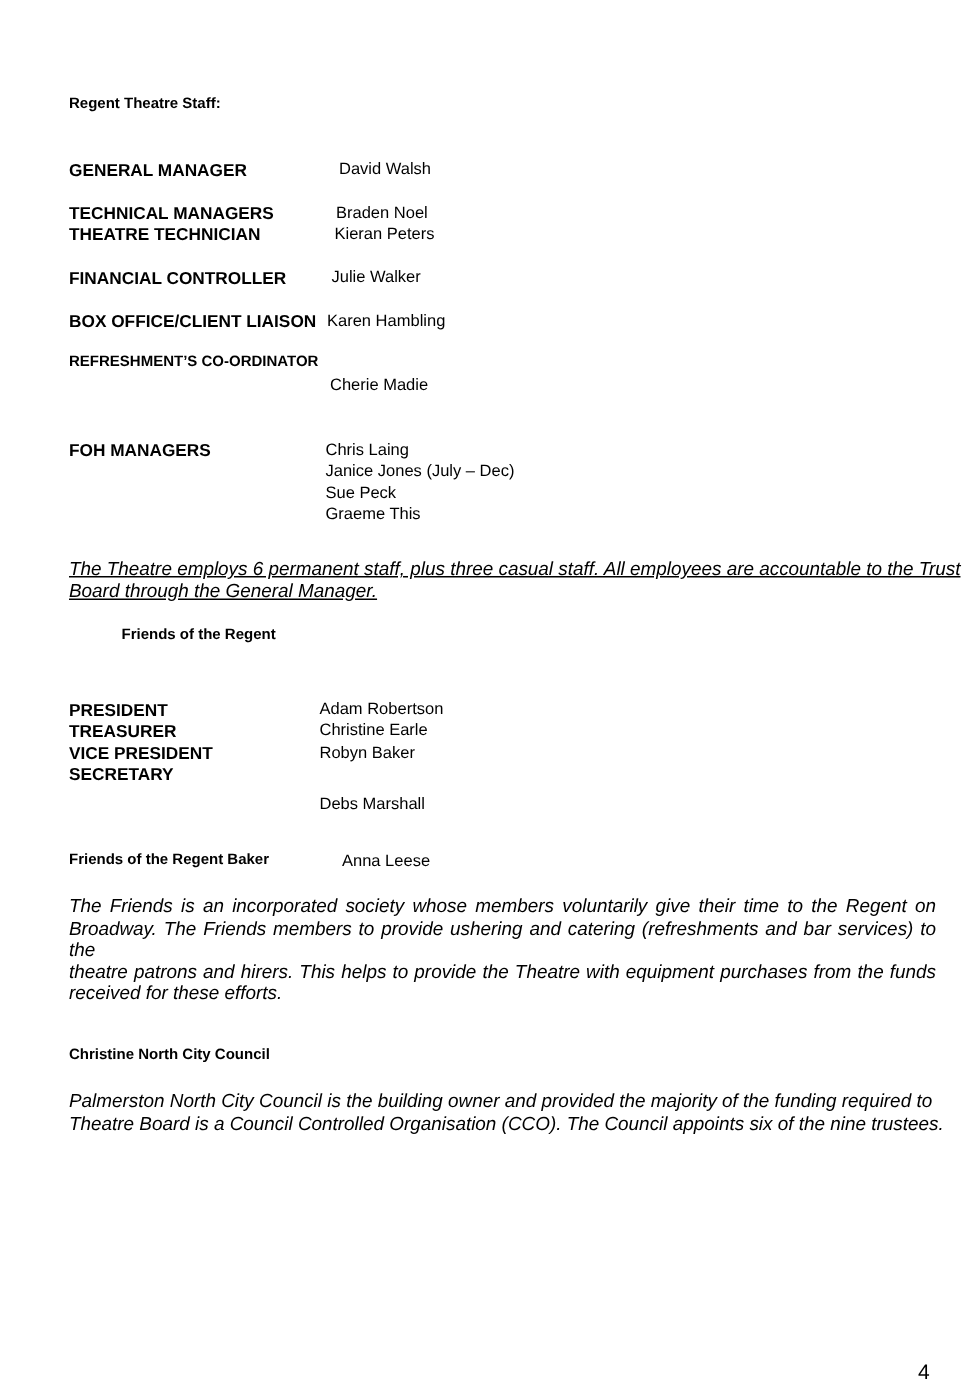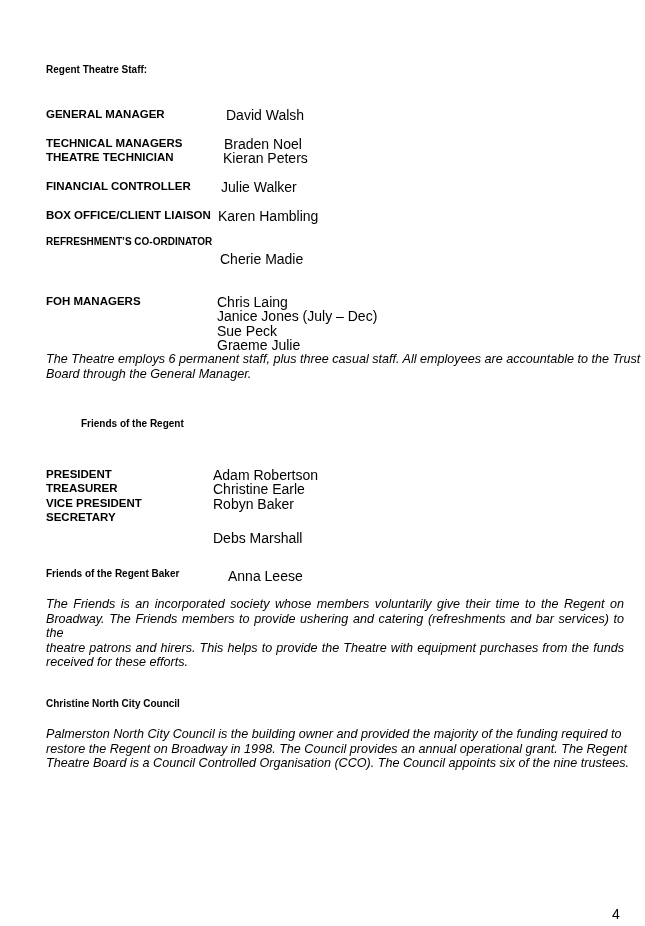--- a/index.html
+++ b/index.html
@@ -3,21 +3,21 @@
 <meta charset="utf-8">
 <style>
   html, body { margin: 0; padding: 0; }
   body {
     width: 645px; height: 926px; background: #ffffff; overflow: hidden;
     font-family: "Liberation Sans", sans-serif; color: #000; position: relative;
   }
   .abs { position: absolute; white-space: nowrap; }
   .h { font-weight: bold; font-size: 10px; text-align: right; }
   .lbl { font-weight: bold; font-size: 11.5px; }
-  .val { font-size: 14px; }
+  .val { font-size: 11px; }
   .para { position: absolute; left: 46px; font-style: italic; font-size: 12.6px; line-height: 14.6px; }
   .just { text-align: justify; text-align-last: left; width: 578px; }
   .pagenum { font-size: 14px; }
 </style>
 </head>
 <body>
 
 <div class="abs h" style="left:46px; top:64px;">Regent Theatre Staff:</div>
 
 <div class="abs lbl" style="left:46px; top:108px;">GENERAL MANAGER</div>
@@ -35,23 +35,23 @@
 <div class="abs lbl" style="left:46px; top:209px;">BOX OFFICE/CLIENT LIAISON</div>
 <div class="abs val" style="left:218px; top:208px;">Karen Hambling</div>
 
 <div class="abs h" style="left:46px; top:236px;">REFRESHMENT’S CO-ORDINATOR</div>
 <div class="abs val" style="left:220px; top:251px;text-align:center;">Cherie Madie</div>
 
 <div class="abs lbl" style="left:46px; top:295px;">FOH MANAGERS</div>
 <div class="abs val" style="left:217px; top:294px;">Chris Laing</div>
 <div class="abs val" style="left:217px; top:308px;">Janice Jones (July – Dec)</div>
 <div class="abs val" style="left:217px; top:323px;">Sue Peck</div>
-<div class="abs val" style="left:217px; top:337px;">Graeme Julie</div>
+<div class="abs val" style="left:217px; top:337px;">Graeme This</div>
 
-<div class="para" style="top:352px; white-space:nowrap;">
+<div class="para" style="top:372px; white-space:nowrap;text-decoration:underline;">
   <div>The Theatre employs 6 permanent staff, plus three casual staff. All employees are accountable to the Trust</div>
   <div>Board through the General Manager.</div>
 </div>
 
 <div class="abs h" style="left:46px; top:418px;padding-left:35px;">Friends of the Regent</div>
 
 <div class="abs lbl" style="left:46px; top:468px;">PRESIDENT</div>
 <div class="abs val" style="left:213px; top:467px;">Adam Robertson</div>
 <div class="abs lbl" style="left:46px; top:482px;">TREASURER</div>
 <div class="abs val" style="left:213px; top:481px;">Christine Earle</div>
@@ -67,17 +67,16 @@
   <div style="text-align-last:justify;">The Friends is an incorporated society whose members voluntarily give their time to the Regent on</div>
   <div style="text-align-last:justify;">Broadway. The Friends members to provide ushering and catering (refreshments and bar services) to the</div>
   <div style="text-align-last:justify;">theatre patrons and hirers.  This helps to provide the Theatre with equipment purchases from the funds</div>
   <div>received for these efforts.</div>
 </div>
 
 <div class="abs h" style="left:46px; top:698px;">Christine North City Council</div>
 
 <div class="para" style="top:727px; white-space:nowrap;">
   <div>Palmerston North City Council is the building owner and provided the majority of the funding required to</div>
-  <div>restore the Regent on Broadway in 1998. The Council provides an annual operational grant.  The Regent</div>
   <div>Theatre Board is a Council Controlled Organisation (CCO).  The Council appoints six of the nine trustees.</div>
 </div>
 
 <div class="abs pagenum" style="left:612px; top:906px;">4</div>
 
 </body></html>

